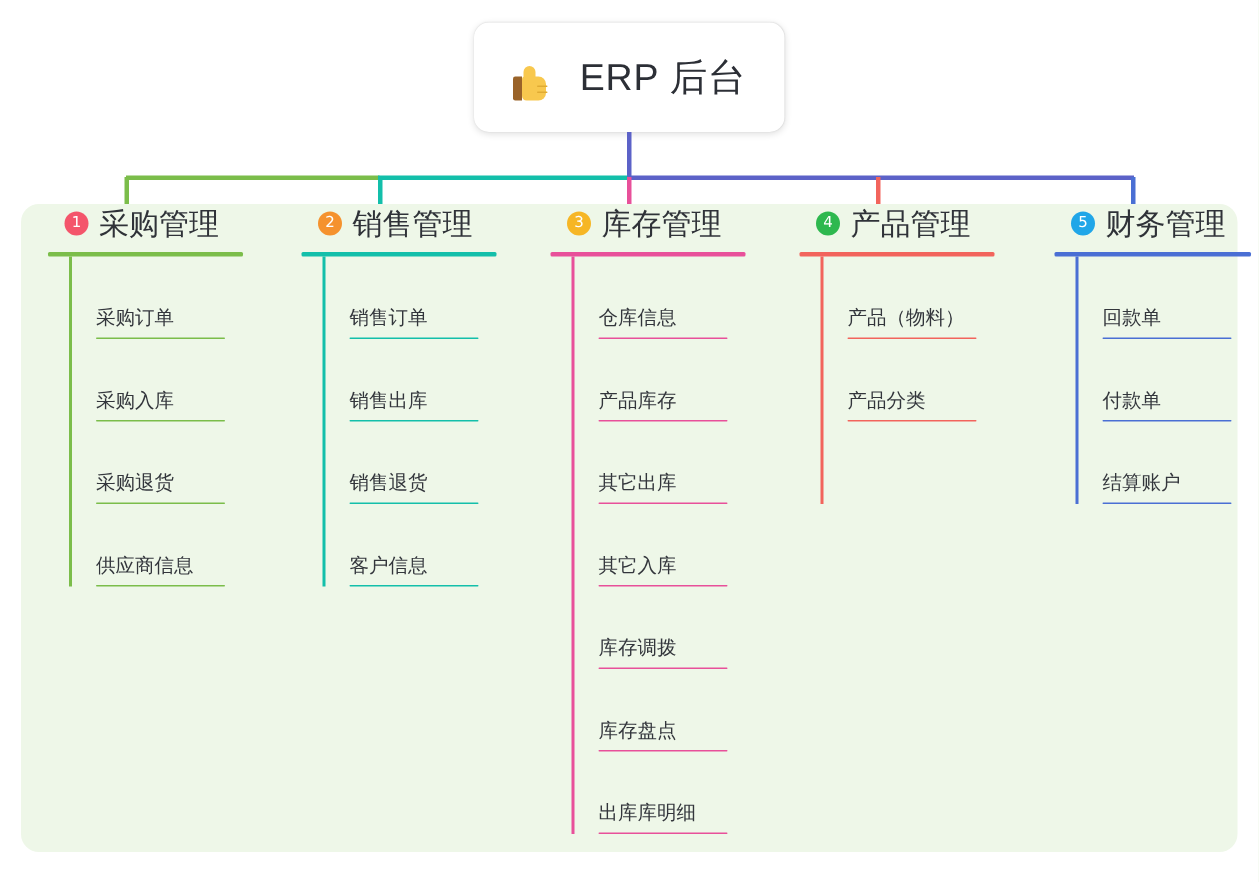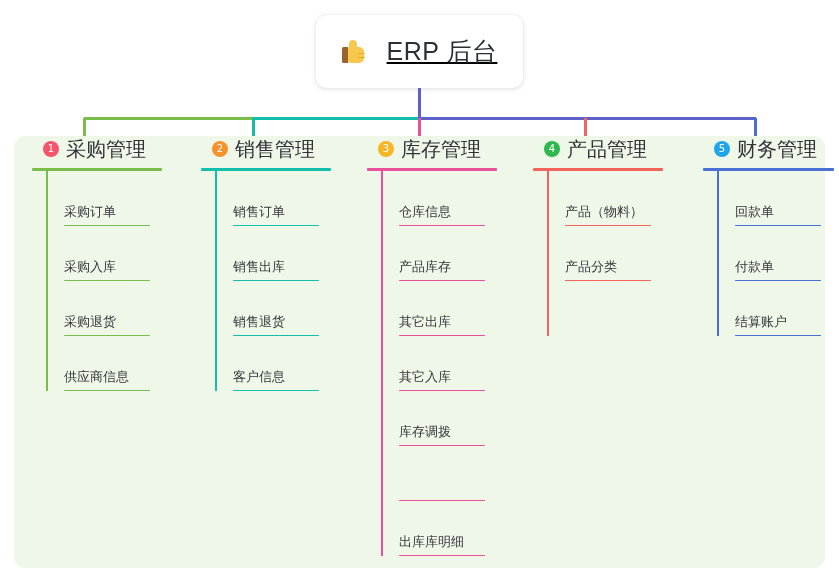--- a/index.html
+++ b/index.html
@@ -33,23 +33,22 @@
     background: #ffffff;
     border-radius: 10px;
     box-shadow: 0 1px 5px rgba(0,0,0,0.13), 0 0 1px rgba(0,0,0,0.10);
     display: flex;
     align-items: center;
     justify-content: center;
     box-sizing: border-box;
   }
   .title-inner {
     display: flex;
-    align-items: center;
+    align-items: flex-end;
     gap: 21px;
-    text-decoration: underline;
   }
   .thumb-emoji {
     position: relative;
     width: 24px;
     height: 25px;
     flex: 0 0 auto;
   }
   .thumb-emoji .cuff {
     position: absolute;
     left: 0px;
@@ -298,20 +297,21 @@
           </div>
           <div class="item">
             <div class="item-label">其它入库</div>
             <div class="item-rule" style="background: rgb(232, 80, 154);"></div>
           </div>
           <div class="item">
             <div class="item-label">库存调拨</div>
             <div class="item-rule" style="background: rgb(232, 80, 154);"></div>
           </div>
           <div class="item">
+            <div class="item-label">库存盘点</div>
             <div class="item-rule" style="background: rgb(232, 80, 154);"></div>
           </div>
           <div class="item">
             <div class="item-label">出库库明细</div>
             <div class="item-rule" style="background: rgb(232, 80, 154);"></div>
           </div>
         </div>
       </div>
     <div class="column" id="col3" style="left:519px;">
         <div class="col-head">

